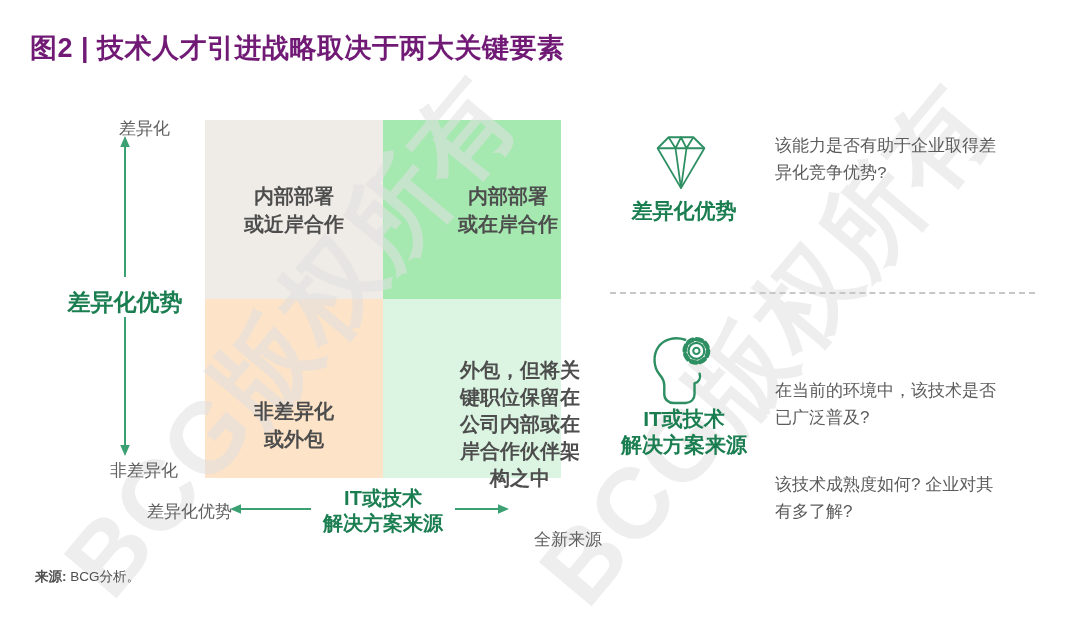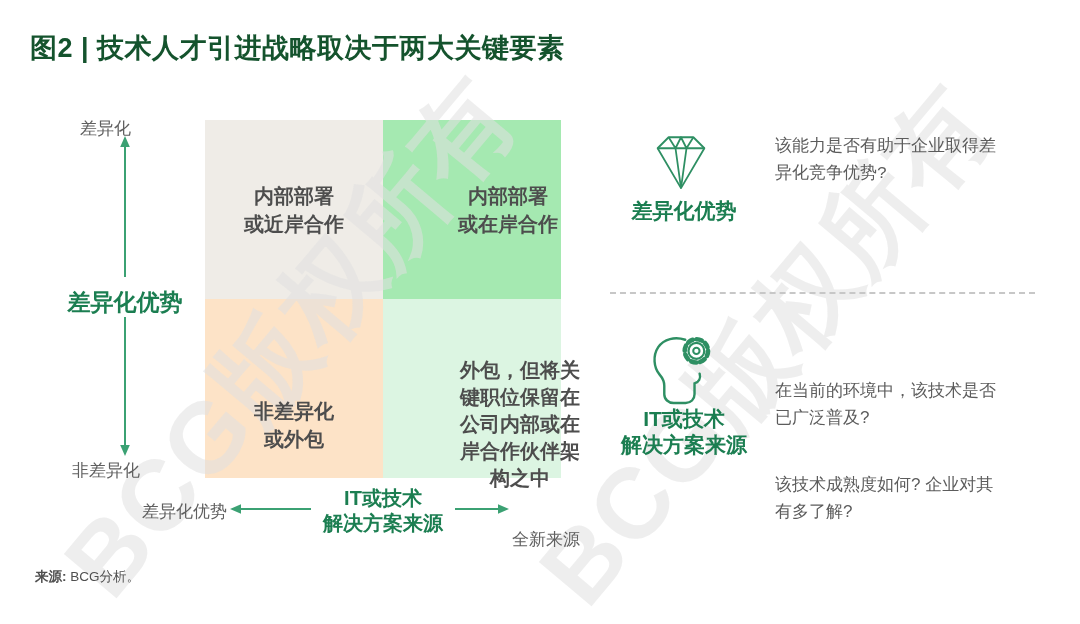--- a/index.html
+++ b/index.html
@@ -8,32 +8,32 @@
   .canvas { position:relative; width:1080px; height:624px; background:#ffffff; overflow:hidden; }
 
   
   .bg-layer   { z-index:0; }
   .wm         { position:absolute; z-index:1; width:820px; text-align:center;
                 font-weight:bold; font-size:100px; line-height:120px; letter-spacing:2px;
                 color:rgba(224,224,224,0.55); white-space:nowrap;
                 transform:rotate(-50deg); pointer-events:none; }
   .fg         { position:absolute; z-index:2; }
 
-  .title { left:30px; top:30px; font-size:27px; font-weight:bold; color:#14532d; letter-spacing:0.5px; }
+  .title { left:30px; top:30px; font-size:27px; font-weight:bold; color:#701a75; letter-spacing:0.5px; }
 
   
   .matrix-bg, .matrix-fg { position:absolute; left:205px; top:120px; width:356px; height:358px;
                 display:grid; grid-template-columns:178px 178px; grid-template-rows:179px 179px; }
   .matrix-bg { z-index:0; }
   .matrix-fg { z-index:2;gap:36px; }
   .cell { display:flex; align-items:center; justify-content:center; text-align:center;
           font-weight:bold; font-size:20px; line-height:28px; color:#4d4d4d; white-space:pre-line; }
 
   
-  .axis-small { font-size:17px; color:#606060; text-align:left; }
+  .axis-small { font-size:17px; color:#606060; text-align:right; }
   .axis-title-y { font-size:23px; font-weight:bold; color:#1b7e51; text-align:center; }
   .axis-title-x { font-size:20px; font-weight:bold; color:#1b7e51; text-align:center;
                   line-height:25px; white-space:pre-line; }
 
   
   .panel-label { font-size:21px; font-weight:bold; color:#1b7e51; text-align:center;
                  line-height:26px; white-space:pre-line; }
   .qa { width:290px; font-size:17px; line-height:27px; color:#5c5c5c; white-space:pre-line; }
   .qa p { margin:0 0 13px 0; white-space:pre-line; }
   .divider { border-top:2px dashed #c7c7c7; height:0; }

